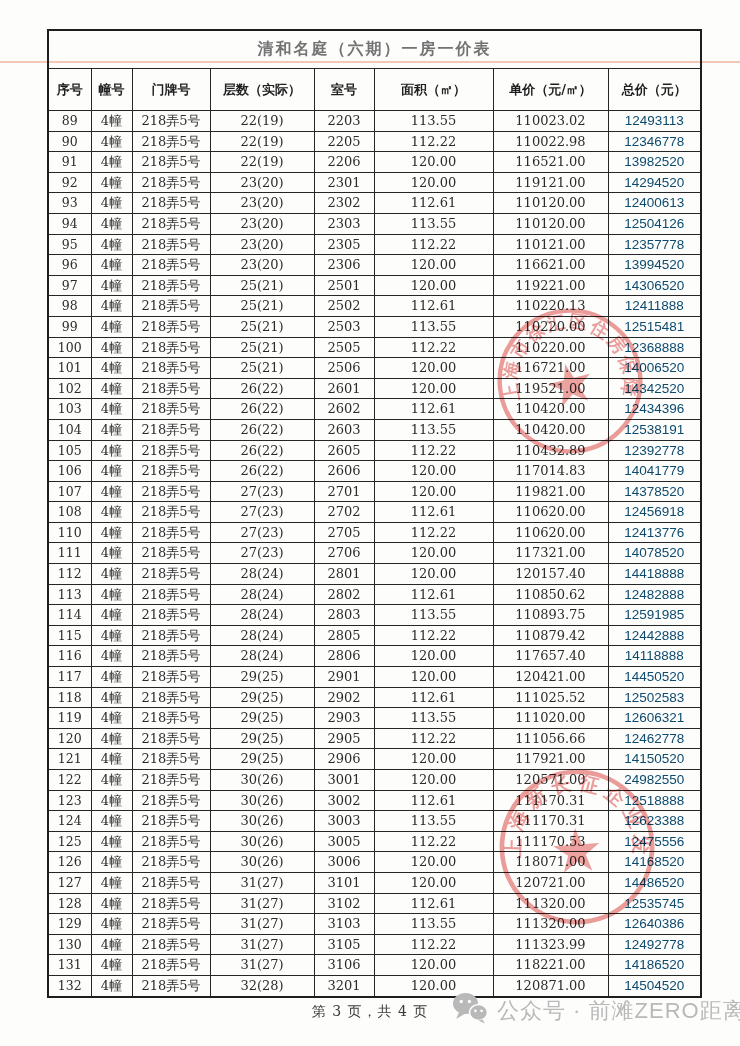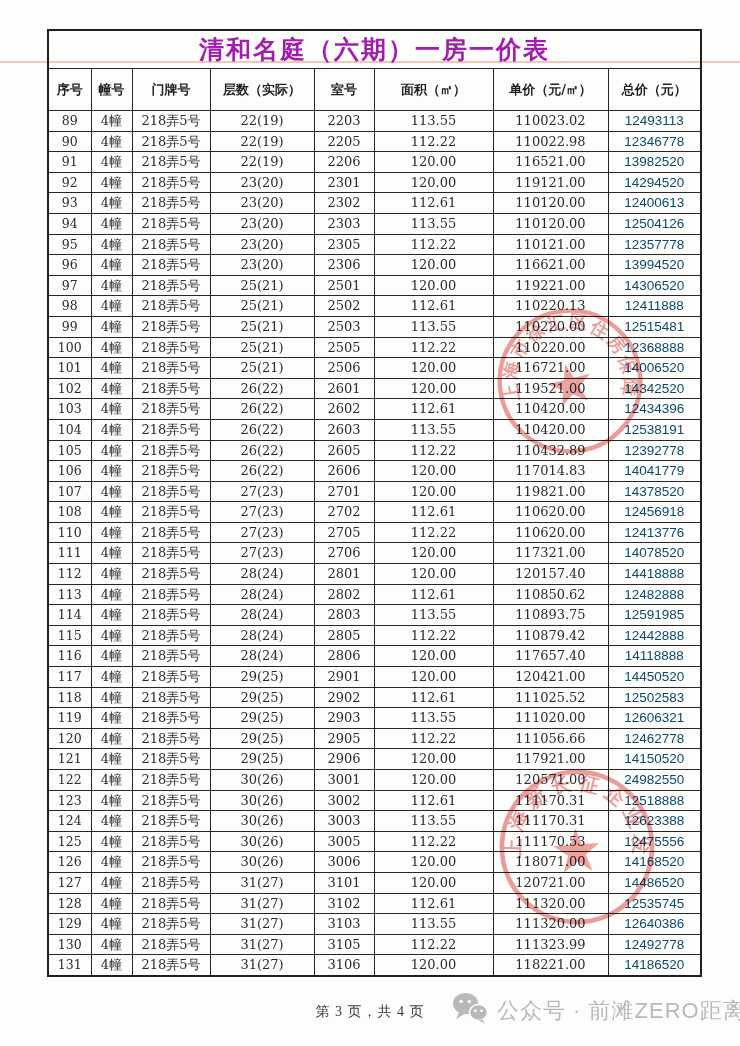--- a/index.html
+++ b/index.html
@@ -5,31 +5,31 @@
   html,body{margin:0;padding:0;background:#fff;}
   .page{position:relative;width:740px;height:1046px;background:#fdfdfc;overflow:hidden;
         font-family:"DejaVu Serif", serif;color:#2b2b2b;}
   .scan-line{position:absolute;left:0;top:61px;width:740px;height:2px;
              background:rgba(233,146,106,0.5);pointer-events:none;}
   table.price{position:absolute;left:47px;top:29px;width:653px;border-collapse:collapse;
               table-layout:fixed;background:transparent;}
   table.price th,table.price td{border:1.5px solid #262626;text-align:center;vertical-align:middle;
               padding:0;overflow:hidden;white-space:nowrap;}
   table.price{border:2.5px solid #1e1e1e;}
-  th.tbl-title{height:37px;font-size:25px;font-weight:bold;letter-spacing:2px;color:#a21caf;}
+  th.tbl-title{height:37px;font-size:16px;font-weight:bold;letter-spacing:2px;color:#737373;}
   tr.header-row th{height:41px;font-size:13px;font-weight:bold;color:#1f1f1f;text-align:center;}
   tbody td{height:19.6px;font-size:13px;line-height:19.6px;color:#2b2b2b;}
   tbody td:last-child{font-family:"Liberation Sans",sans-serif;font-size:13.5px;color:#0c4a6e;}
   tbody td:first-child{font-size:12.5px;}
   .stamp{position:absolute;color:#dd4f4b;opacity:0.62;mix-blend-mode:multiply;pointer-events:none;}
   .stamp svg{display:block;width:100%;height:100%;}
   .stamp-1{left:496px;top:307px;width:148px;height:148px;transform:rotate(-6deg);}
   .stamp-2{left:498px;top:768px;width:158px;height:158px;transform:rotate(4deg);}
   .footer-pagenum{position:absolute;left:0;top:1003px;width:740px;text-align:center;
-                  font-size:14px;color:#3a3a3a;letter-spacing:1px;font-family:Liberation Serif, serif;}
+                  font-size:14px;color:#3a3a3a;letter-spacing:1px;}
   .watermark{position:absolute;left:452px;top:992px;display:flex;align-items:center;gap:9px;
              color:#b9b9b9;font-family:"Liberation Sans",sans-serif;font-size:22px;
              letter-spacing:1px;white-space:nowrap;}
   .watermark .wicon{flex:0 0 auto;}
 </style>
 </head>
 <body>
 
 <div class="page">
 
@@ -475,20 +475,30 @@
         <tr>
           <td>131</td>
           <td>4幢</td>
           <td>218弄5号</td>
           <td>31(27)</td>
           <td>3106</td>
           <td>120.00</td>
           <td>118221.00</td>
           <td>14186520</td>
         </tr>
+        <tr>
+          <td>132</td>
+          <td>4幢</td>
+          <td>218弄5号</td>
+          <td>32(28)</td>
+          <td>3201</td>
+          <td>120.00</td>
+          <td>120871.00</td>
+          <td>14504520</td>
+        </tr>
       </tbody>
   </table>
 
   <div class="stamp stamp-1">
     <svg viewBox="0 0 200 200">
       <defs>
         <path id="arcPath1" d="M 30.5,118.6 A 72,72 0 1 1 169.5,118.6" fill="none"></path>
       </defs>
       <circle cx="100" cy="100" r="95" fill="none" stroke="currentColor" stroke-width="6" stroke-opacity="0.9"></circle>
       <text font-size="24" letter-spacing="3.5" fill="currentColor" fill-opacity="0.88" font-family="DejaVu Serif, serif" font-weight="bold">

